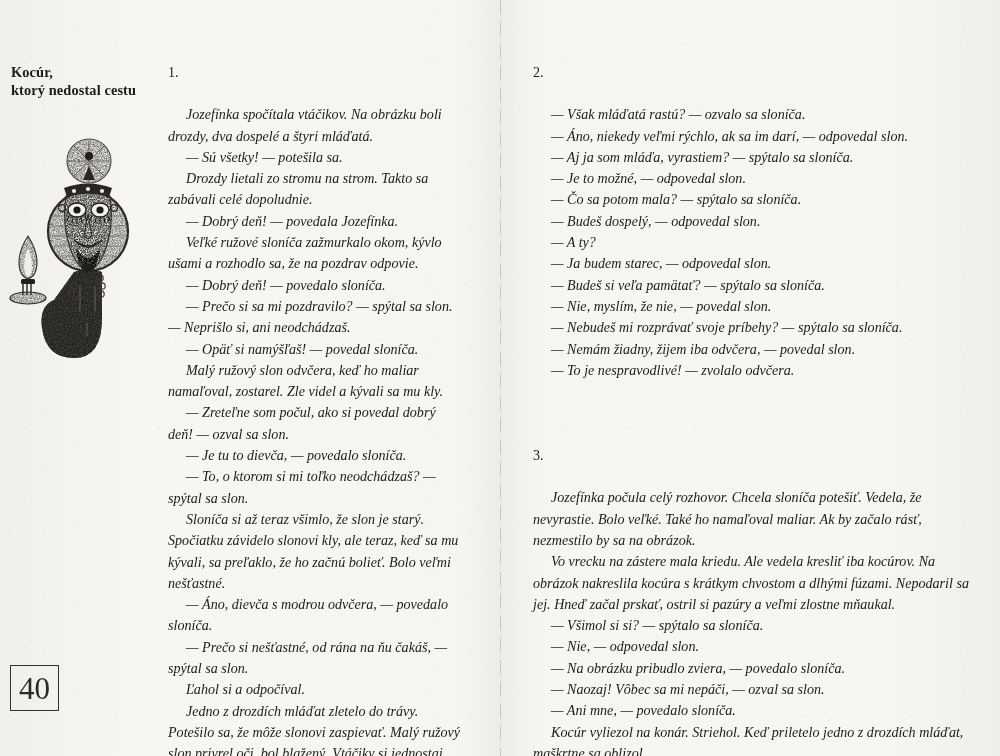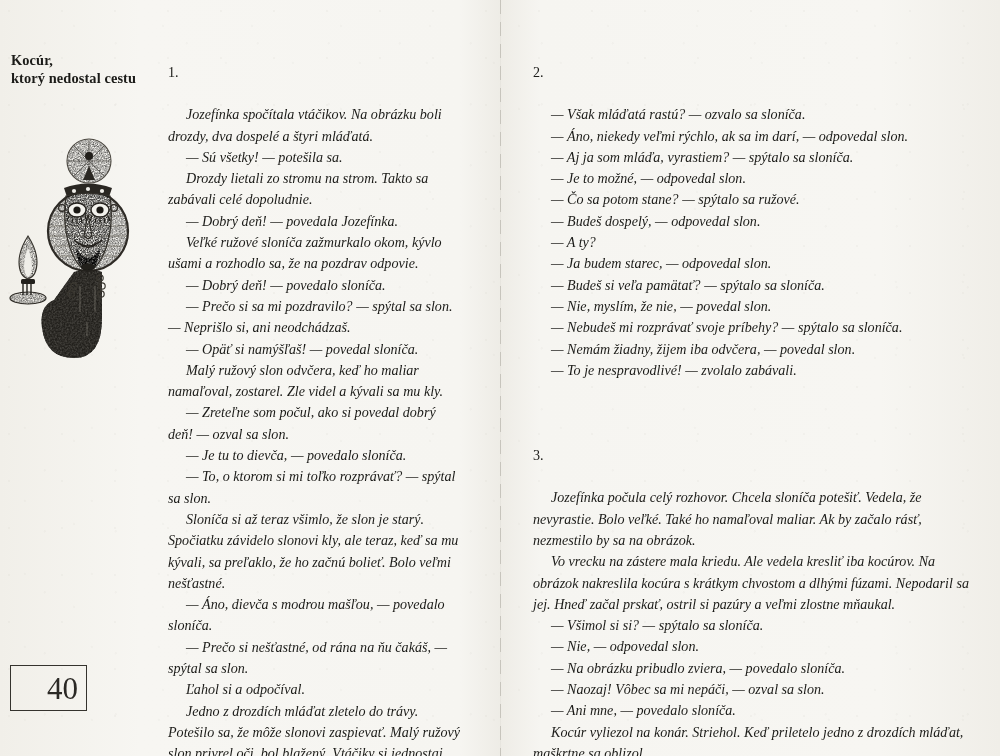--- a/index.html
+++ b/index.html
@@ -52,21 +52,21 @@
 
   
   #left-page {
     position: absolute;
     left: 0; top: 0;
     width: 500px; height: 756px;
   }
   #chapter-title {
     position: absolute;
     left: 11px;
-    top: 52px;
+    top: 64px;
     width: 150px;
     font-weight: bold;
     font-size: 14.4px;
     line-height: 17.5px;
     letter-spacing: .1px;
   }
   #chapter-title .tline { display: block; white-space: nowrap; }
 
   #illustration {
     position: absolute;
@@ -83,21 +83,20 @@
     top: 665px;
     width: 47px;
     height: 44px;
     border: 1.6px solid #35332e;
     display: flex;
     align-items: center;
     justify-content: center;
     font-size: 31px;
     line-height: 1;
     color: #2b2925;
-    padding-left: 28px;
   }
 
   
   .col {
     position: absolute;
     font-size: 14.1px;
     line-height: 21.3px;
     text-align: left;
   }
   #left-col {
@@ -275,44 +274,44 @@
     <p class="para dialog">— Sú všetky! — potešila sa.</p>
     <p class="para">Drozdy lietali zo stromu na strom. Takto sa zabávali celé dopoludnie.</p>
     <p class="para dialog">— Dobrý deň! — povedala Jozefínka.</p>
     <p class="para">Veľké ružové sloníča zažmurkalo okom, kývlo ušami a rozhodlo sa, že na pozdrav odpovie.</p>
     <p class="para dialog">— Dobrý deň! — povedalo sloníča.</p>
     <p class="para dialog">— Prečo si sa mi pozdravilo? — spýtal sa slon. — Neprišlo si, ani neodchádzaš.</p>
     <p class="para dialog">— Opäť si namýšľaš! — povedal sloníča.</p>
     <p class="para">Malý ružový slon odvčera, keď ho maliar namaľoval, zostarel. Zle videl a kývali sa mu kly.</p>
     <p class="para dialog">— Zreteľne som počul, ako si povedal dobrý deň! — ozval sa slon.</p>
     <p class="para dialog">— Je tu to dievča, — povedalo sloníča.</p>
-    <p class="para dialog">— To, o ktorom si mi toľko rozprávať? — spýtal sa slon.</p>
+    <p class="para dialog">— To, o ktorom si mi toľko neodchádzaš? — spýtal sa slon.</p>
     <p class="para">Sloníča si až teraz všimlo, že slon je starý. Spočiatku závidelo slonovi kly, ale teraz, keď sa mu kývali, sa preľaklo, že ho začnú bolieť. Bolo veľmi nešťastné.</p>
-    <p class="para dialog">— Áno, dievča s modrou mašľou, — povedalo sloníča.</p>
+    <p class="para dialog">— Áno, dievča s modrou odvčera, — povedalo sloníča.</p>
     <p class="para dialog">— Prečo si nešťastné, od rána na ňu čakáš, — spýtal sa slon.</p>
     <p class="para">Ľahol si a odpočíval.</p>
     <p class="para">Jedno z drozdích mláďat zletelo do trávy. Potešilo sa, že môže slonovi zaspievať. Malý ružový slon privrel oči, bol blažený. Vtáčiky si jednostaj nájdu dom, cestu alebo trávnik a vyspevujú tým, ktorých stretnú.</p>
   </div>
 
   <div class="col" id="right-col">
     <p class="sec-num">2.</p>
     <div class="sec-gap"></div>
     <p class="para dialog">— Však mláďatá rastú? — ozvalo sa sloníča.</p>
     <p class="para dialog">— Áno, niekedy veľmi rýchlo, ak sa im darí, — odpovedal slon.</p>
     <p class="para dialog">— Aj ja som mláďa, vyrastiem? — spýtalo sa sloníča.</p>
     <p class="para dialog">— Je to možné, — odpovedal slon.</p>
-    <p class="para dialog">— Čo sa potom stane? — spýtalo sa ružové.</p>
+    <p class="para dialog">— Čo sa potom mala? — spýtalo sa sloníča.</p>
     <p class="para dialog">— Budeš dospelý, — odpovedal slon.</p>
     <p class="para dialog">— A ty?</p>
     <p class="para dialog">— Ja budem starec, — odpovedal slon.</p>
     <p class="para dialog">— Budeš si veľa pamätať? — spýtalo sa sloníča.</p>
     <p class="para dialog">— Nie, myslím, že nie, — povedal slon.</p>
     <p class="para dialog">— Nebudeš mi rozprávať svoje príbehy? — spýtalo sa sloníča.</p>
     <p class="para dialog">— Nemám žiadny, žijem iba odvčera, — povedal slon.</p>
-    <p class="para dialog">— To je nespravodlivé! — zvolalo zabávali.</p>
+    <p class="para dialog">— To je nespravodlivé! — zvolalo odvčera.</p>
 
     <div class="blockgap"></div>
     <div class="blockgap"></div>
     <div class="blockgap"></div>
 
     <p class="sec-num">3.</p>
     <div class="sec-gap"></div>
     <p class="para">Jozefínka počula celý rozhovor. Chcela sloníča potešiť. Vedela, že nevyrastie. Bolo veľké. Také ho namaľoval maliar. Ak by začalo rásť, nezmestilo by sa na obrázok.</p>
     <p class="para">Vo vrecku na zástere mala kriedu. Ale vedela kresliť iba kocúrov. Na obrázok nakreslila kocúra s krátkym chvostom a dlhými fúzami. Nepodaril sa jej. Hneď začal prskať, ostril si pazúry a veľmi zlostne mňaukal.</p>
     <p class="para dialog">— Všimol si si? — spýtalo sa sloníča.</p>

